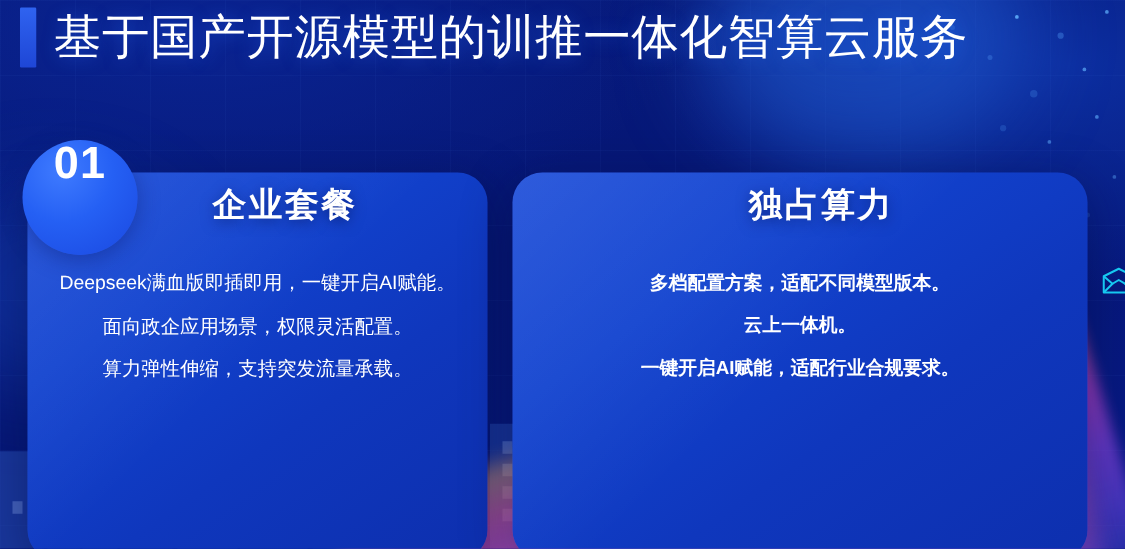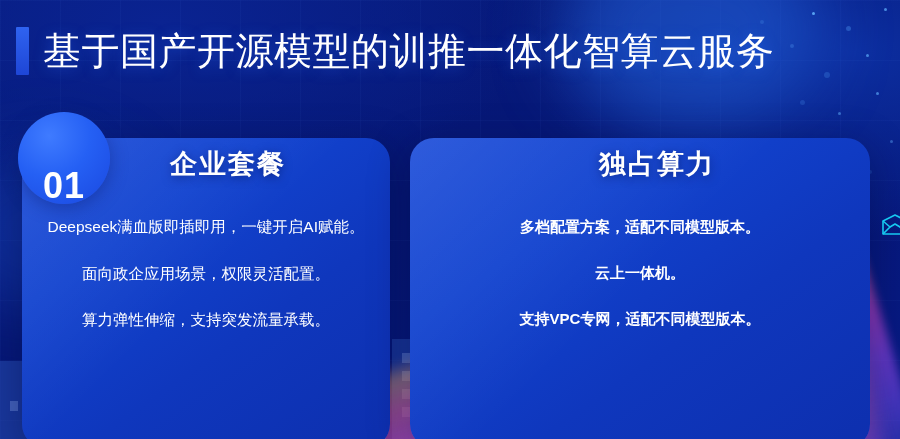--- a/index.html
+++ b/index.html
@@ -89,21 +89,21 @@
     background:radial-gradient(circle at 32% 28%,
         rgba(190,205,255,.85) 0%,
         rgba(120,140,235,.55) 42%,
         rgba(60,70,175,.25) 72%,
         rgba(40,50,150,0) 100%);
     filter:blur(.4px);
   }
 
   
   .title-row {
-    position:absolute; left:16px; top:27px;
+    position:absolute; left:16px; top:6px;
     display:flex; align-items:center; gap:14px;
   }
   .title-bar {
     width:13px; height:48px;
     background:linear-gradient(180deg,#2f63f0 0%,#1e46d6 100%);
     border-radius:1px;
     flex:0 0 auto;
   }
   .title-text {
     font-size:38px; line-height:1;
@@ -128,21 +128,21 @@
     background:linear-gradient(135deg, rgba(255,255,255,.10) 0%, rgba(255,255,255,0) 48%);
     pointer-events:none;
   }
   #card-1 { left:22px; width:368px; }
   #card-2 { left:410px; width:460px; }
 
   .badge {
     position:absolute; left:-4px; top:-26px;
     width:92px; height:92px; border-radius:50%;
     background:radial-gradient(circle at 34% 26%,#3f7bff 0%,#2560f4 45%,#1a48e0 100%);
-    display:flex; align-items:flex-end; justify-content:center;
+    display:flex; align-items:flex-start; justify-content:center;
     z-index:3;
     box-shadow:0 4px 18px rgba(10,30,120,.45);
   }
   .badge-num {
     font-size:36px; font-weight:bold; color:#ffffff;
     letter-spacing:1px; line-height:1;
   }
 
   .card-title {
     position:absolute; top:8px; left:0; width:100%;
@@ -153,21 +153,21 @@
     text-shadow:0 2px 10px rgba(6,20,90,.55);
     font-family:Liberation Mono, monospace;
   }
   #card-1 .card-title { padding-left:44px; }
   #card-2 .card-title { padding-left:34px; }
 
   .card-body {
     position:absolute; top:72px; left:0; width:100%;
     padding:0 14px;
     display:flex; flex-direction:column; align-items:center;
-    gap:12px;
+    gap:0;
     z-index:2;
   }
   .line {
     color:#ffffff; font-size:15.5px; line-height:1;
     padding:9px 0 10px;
     text-align:center; white-space:nowrap;
   }
   #card-2 .line { font-size:15px;font-weight:bold; }
 
   
@@ -279,21 +279,21 @@
     <div class="line">面向政企应用场景，权限灵活配置。</div>
     <div class="line">算力弹性伸缩，支持突发流量承载。</div>
   </div>
 </div>
 
 <div class="card" id="card-2">
   <div class="card-title">独占算力</div>
   <div class="card-body">
     <div class="line">多档配置方案，适配不同模型版本。</div>
     <div class="line">云上一体机。</div>
-    <div class="line">支持VPC专网，适配不同模型版本。</div>
+    <div class="line">一键开启AI赋能，适配行业合规要求。</div>
   </div>
 </div>
 
 <svg class="mail-icon" width="30" height="26" viewBox="0 0 30 26">
   <g fill="none" stroke="#16c8f0" stroke-width="1.6" stroke-linejoin="round">
     <path d="M3 9 L15 3 L27 9 L27 22 L3 22 Z"></path>
     <path d="M3 9 L10 15 L3 22"></path>
     <path d="M27 9 L20 15 L27 22"></path>
     <path d="M10 15 L15 12 L20 15"></path>
   </g>

